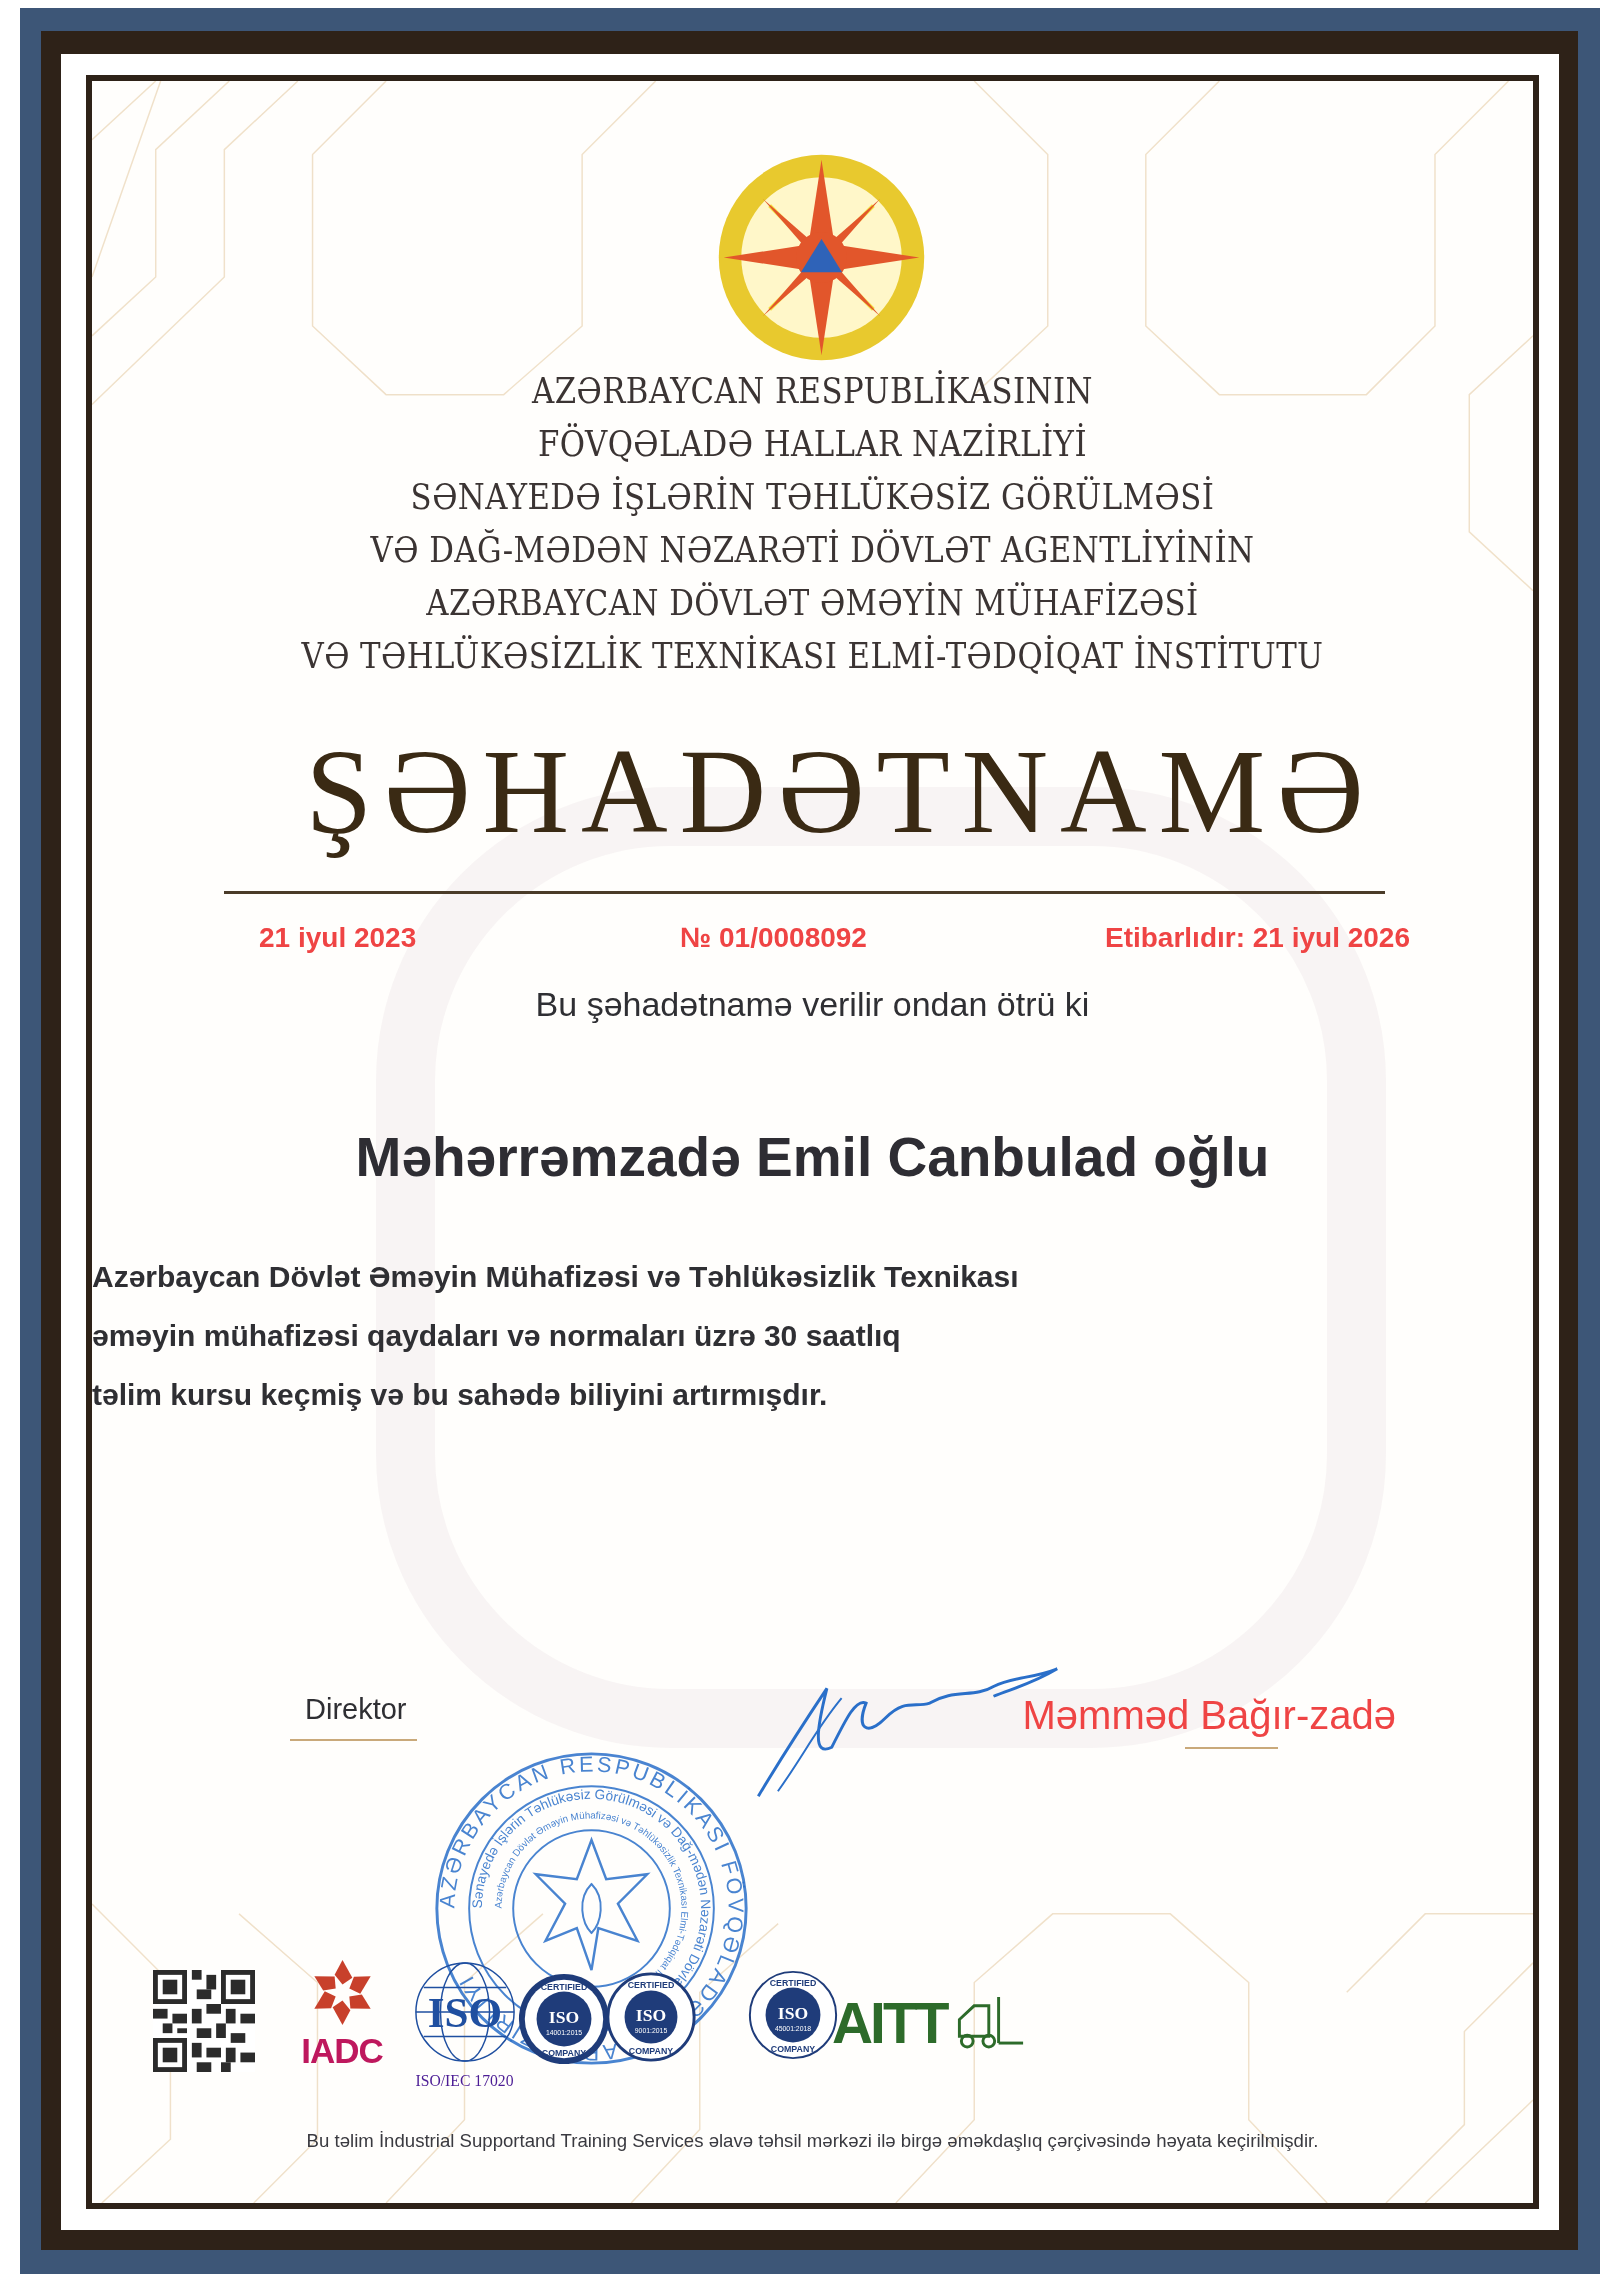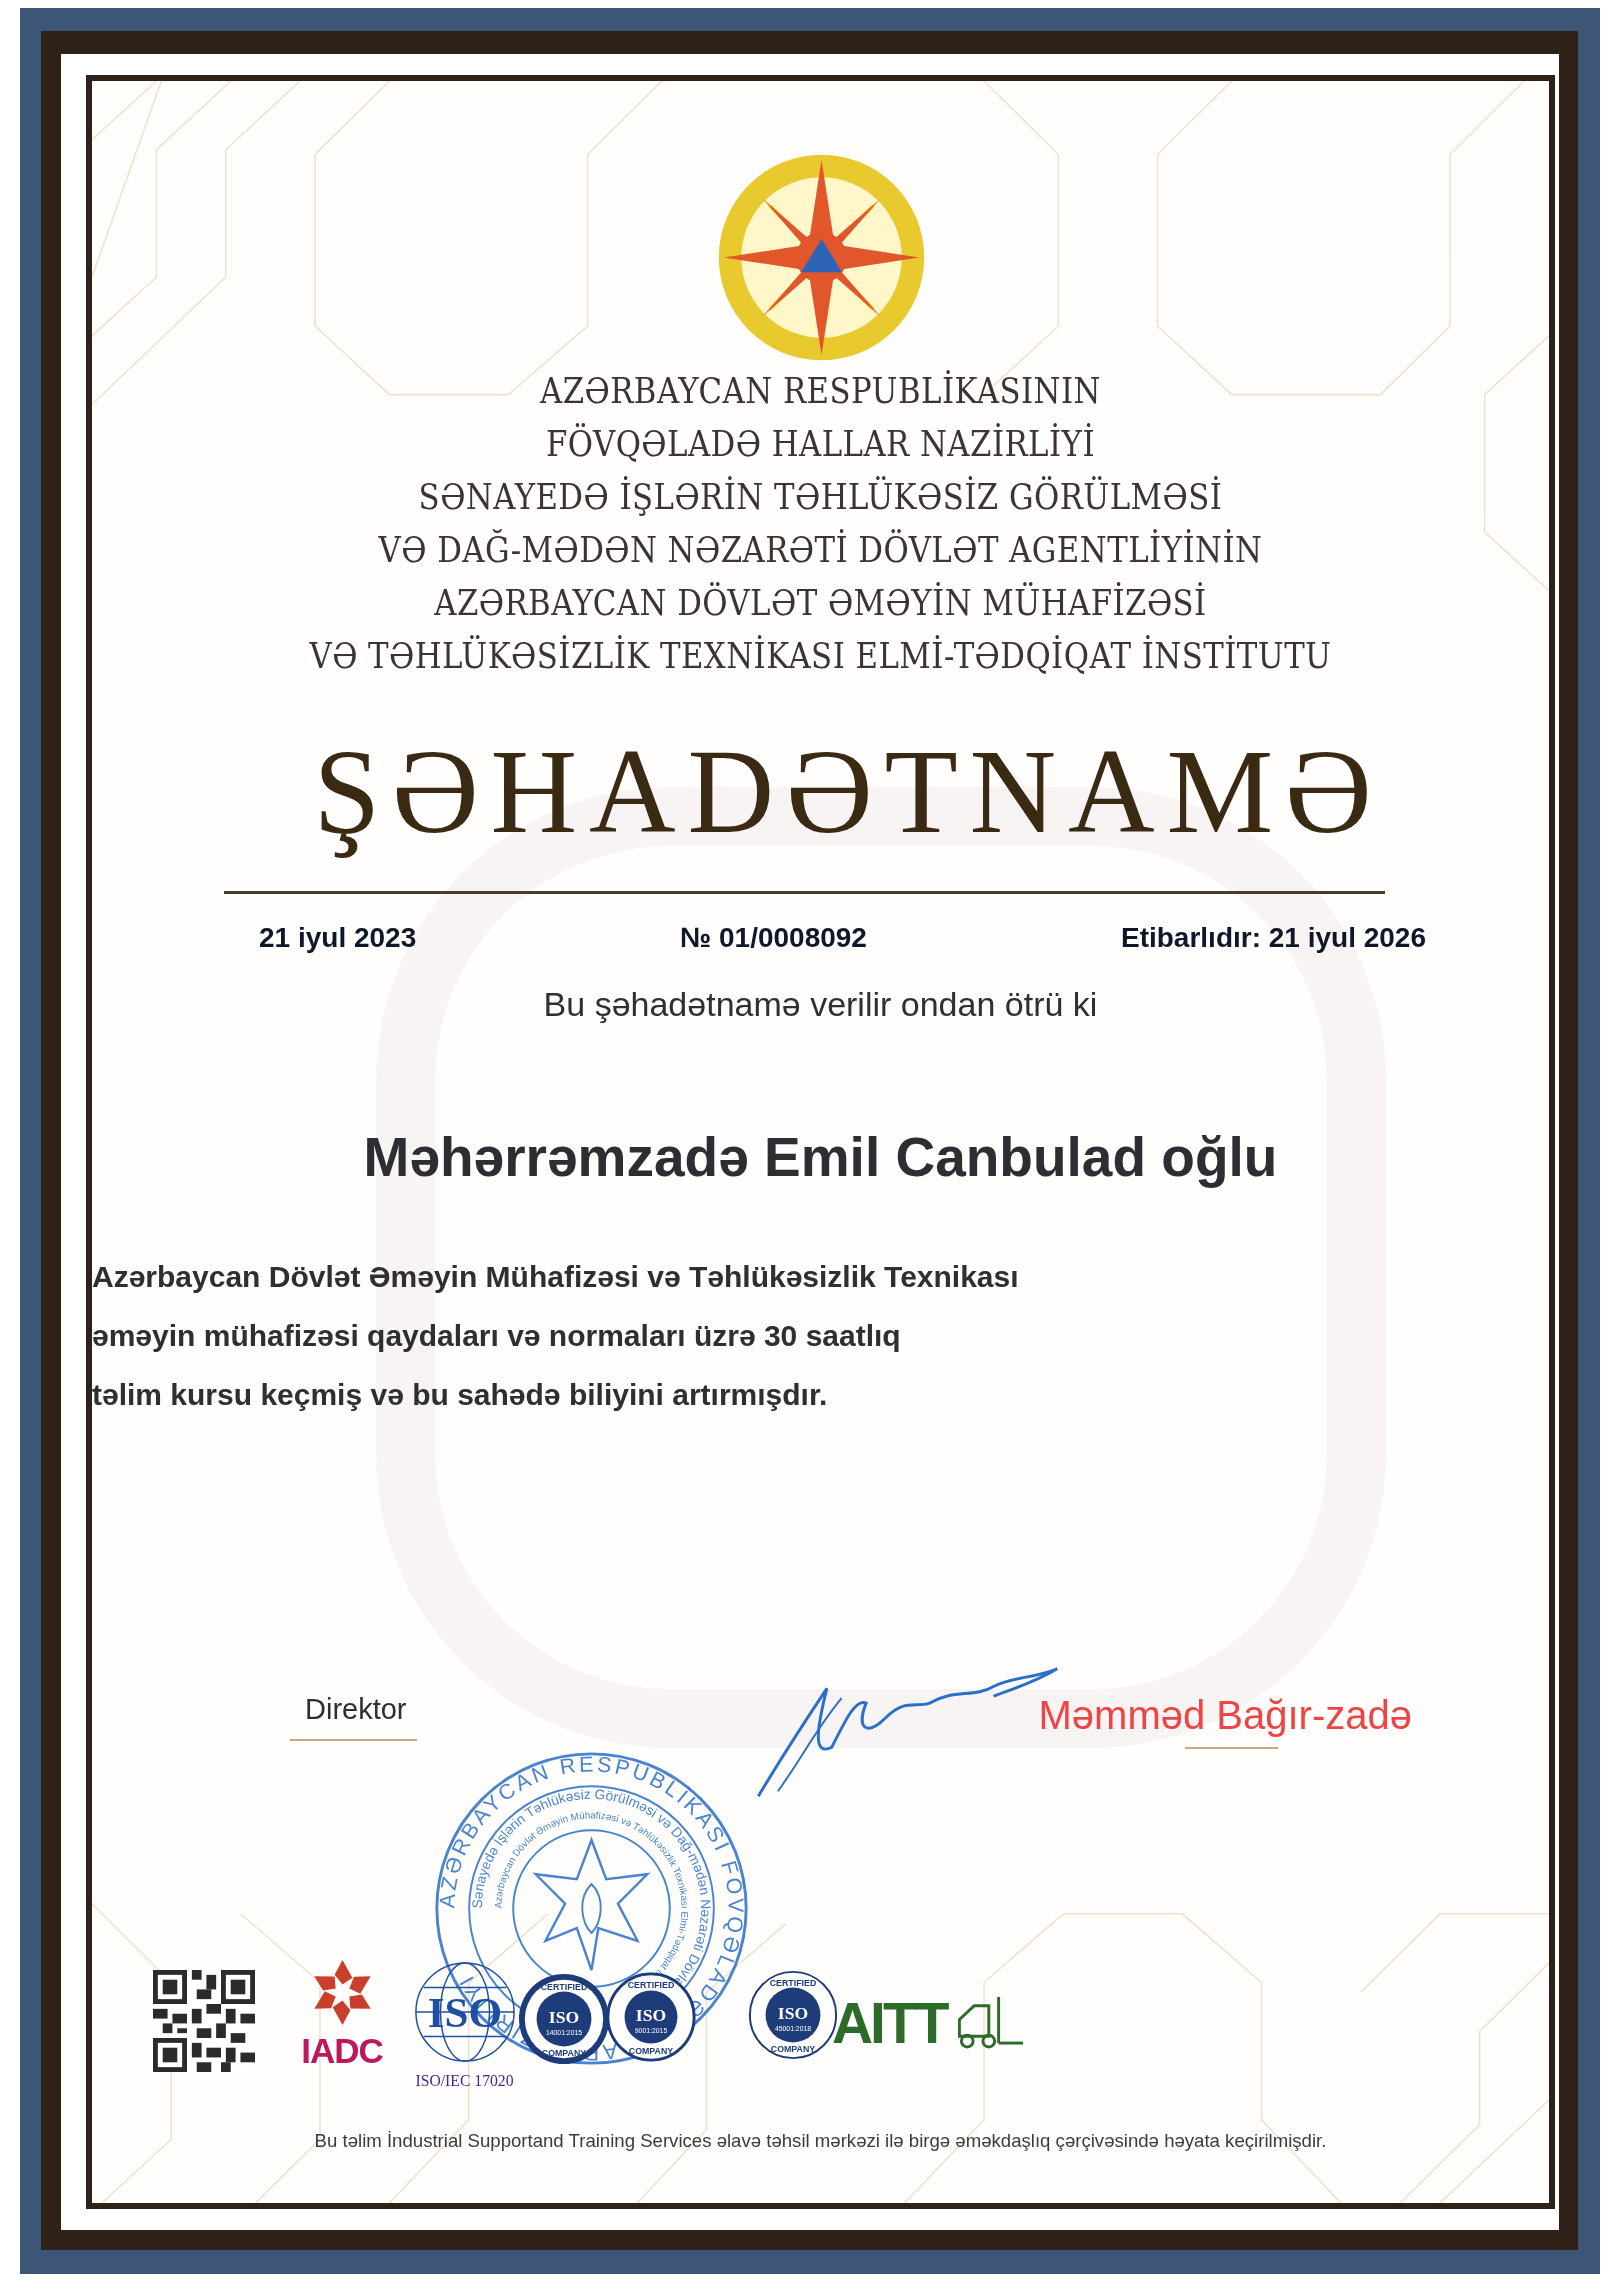--- a/index.html
+++ b/index.html
@@ -14,21 +14,21 @@
   .frame-brown {
     position: absolute; left: 41px; top: 31px; width: 1537px; height: 2219px;
     background: #2e2218;
   }
   .frame-white {
     position: absolute; left: 61px; top: 54px; width: 1498px; height: 2176px;
     background: #ffffff;
   }
   .frame-inner {
     position: absolute; left: 86px; top: 75px; width: 1441px; height: 2122px;
-    border: 6.9px solid #2e2218; background: #fffefc; overflow: hidden; padding-left: 16px;
+    border: 6.9px solid #2e2218; background: #fffefc; overflow: hidden;
   }
   .pattern { position: absolute; left: 0; top: 0; width: 100%; height: 100%; }
   .watermark {
     position: absolute; left: 284px; top: 706px; width: 1010px; height: 961px;
     border-radius: 294px; border: 59px solid rgba(235,225,230,0.35);
     box-sizing: border-box;
   }
   .content { position: absolute; left: 0; top: 0; width: 100%; height: 100%; }
 
   .emblem { position: absolute; left: 617px; top: 64px; width: 225px; height: 225px; }
@@ -43,21 +43,21 @@
   .title {
     position: absolute; top: 637px; left: 0; width: 100%; text-align: center;
     font-family: "Liberation Serif", serif; color: #3a2a14; font-size: 120px;
     letter-spacing: 11.8px; line-height: 147px; margin-left: 28px;
   }
   .title-rule {
     position: absolute; left: 132px; top: 810px; width: 1161px; height: 2.9px; background: #4a3b28;
   }
   .meta-row {
     position: absolute; top: 841px; left: 0; width: 100%; height: 39px;
-    font-family: "Liberation Sans", sans-serif; color: #0f172a; font-size: 28px; font-weight: bold;
+    font-family: "Liberation Sans", sans-serif; color: #ef4444; font-size: 28px; font-weight: bold;
   }
   .meta-date { position: absolute; left: 167px; top: 0; }
   .meta-number { position: absolute; left: 588px; top: 0; }
   .meta-valid { position: absolute; right: 123px; top: 0; }
 
   .intro {
     position: absolute; top: 904px; left: 0; width: 100%; text-align: center;
     font-family: "Liberation Sans", sans-serif; color: #2f2f33; font-size: 34px;
   }
   .recipient {

